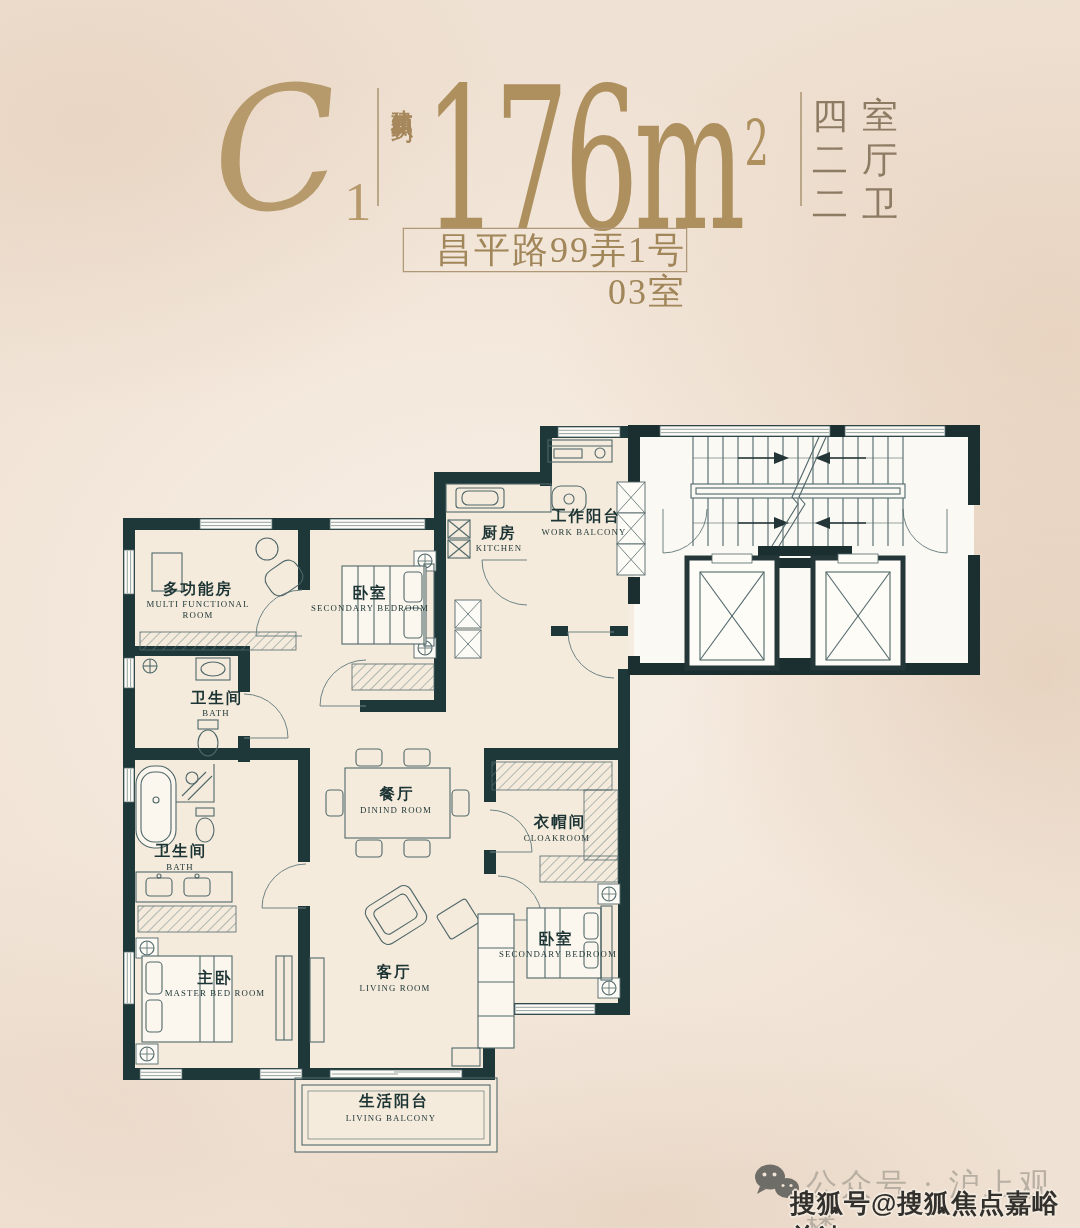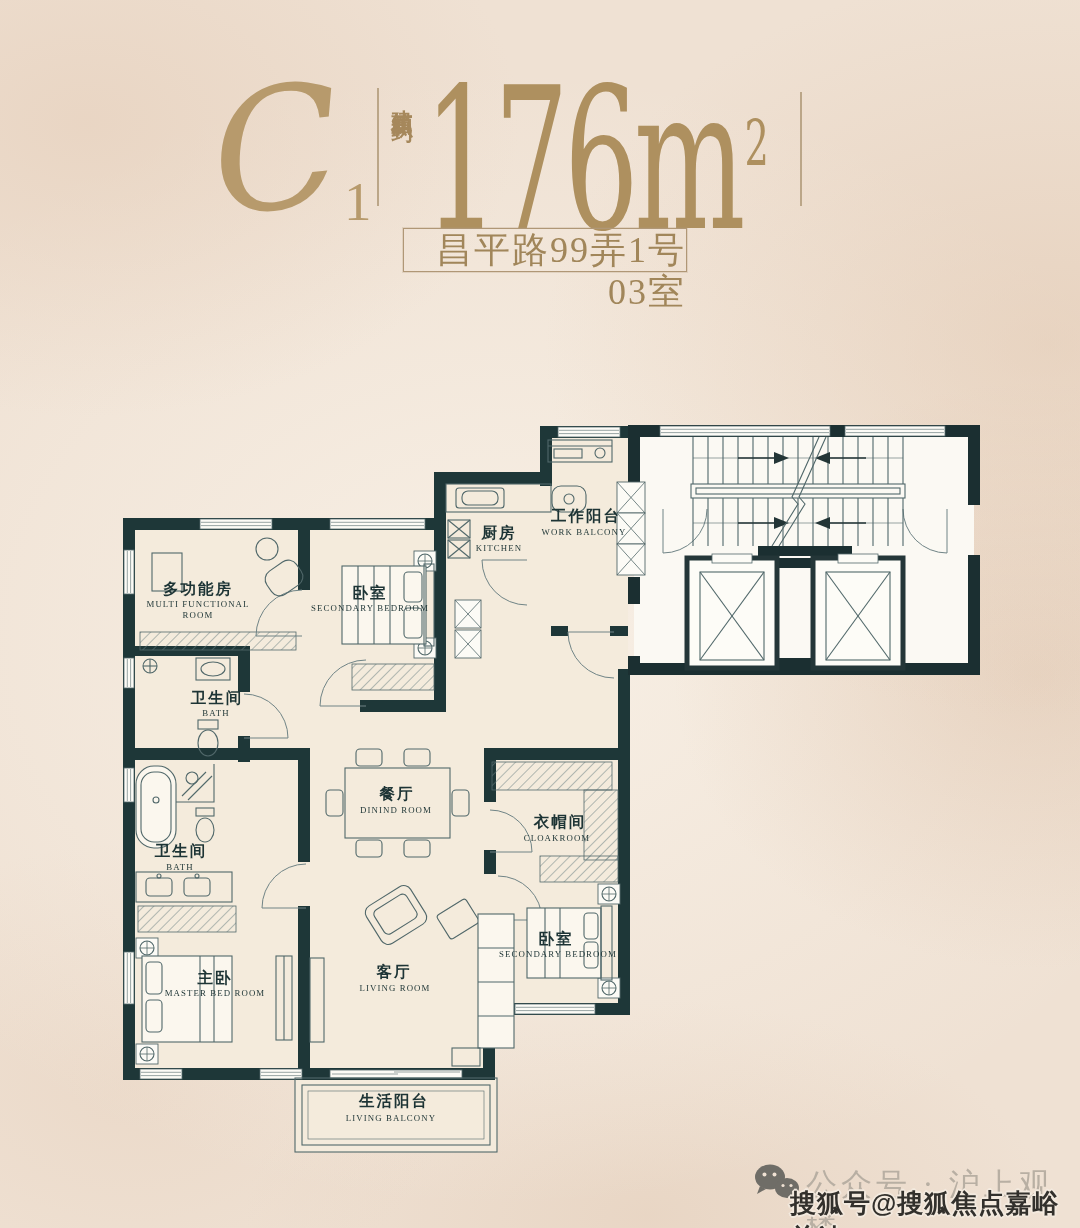--- a/index.html
+++ b/index.html
@@ -64,20 +64,25 @@
 <div class="page">
 
   <div class="c-logo">
     <span class="c">C</span>
     <span class="c-sub">1</span>
   </div>
   <div class="vline v1"></div>
   <div class="area-label">建筑面积约</div>
   <div class="area-value"><span>176</span><span>m</span><span class="sup">2</span></div>
   <div class="vline v2"></div>
+  <div class="specs">
+    <div>四室</div>
+    <div>二厅</div>
+    <div>二卫</div>
+  </div>
   <div class="address">昌平路99弄1号03室</div>
 
   <svg class="plan" viewBox="100 410 880 760">
     <defs>
       <pattern id="hatch" width="7" height="7" patternUnits="userSpaceOnUse" patternTransform="rotate(45)">
         <line x1="0" y1="0" x2="0" y2="7" stroke="#6b8183" stroke-width="1"></line>
       </pattern>
     </defs>
 
     <g>

